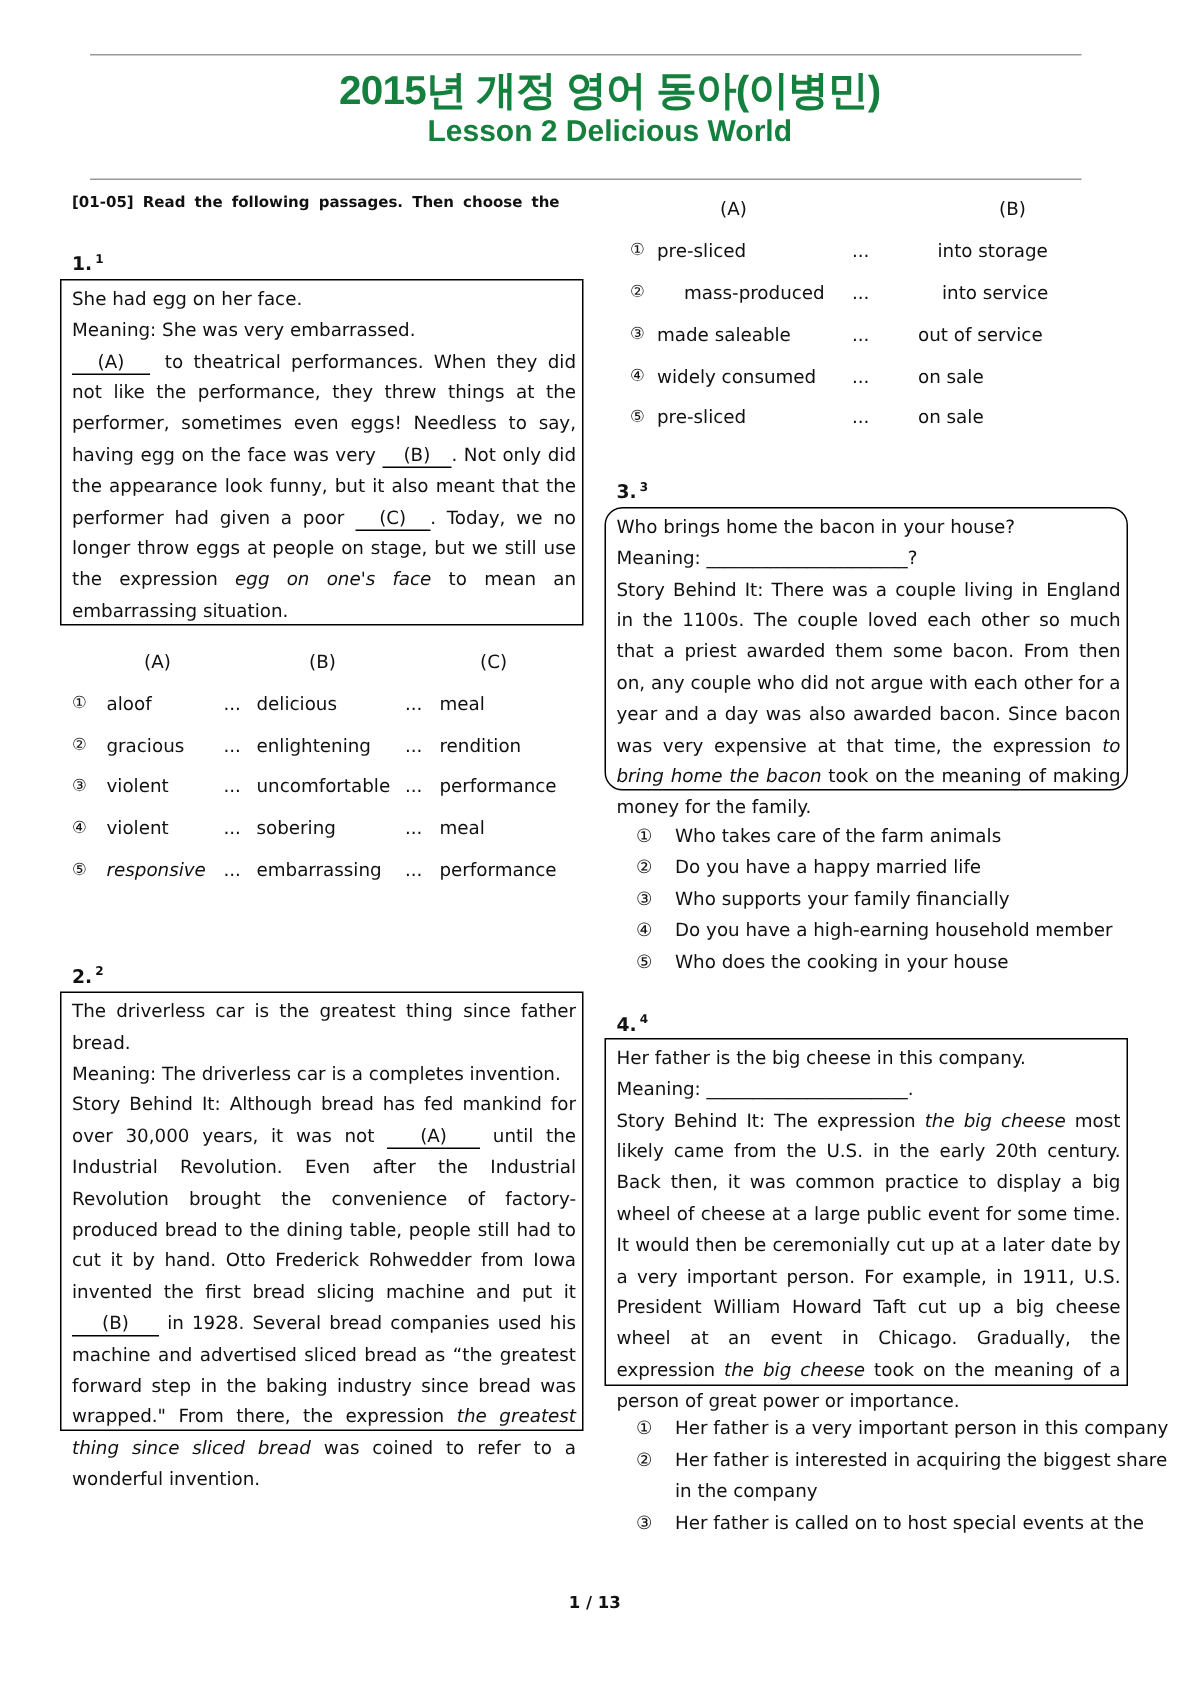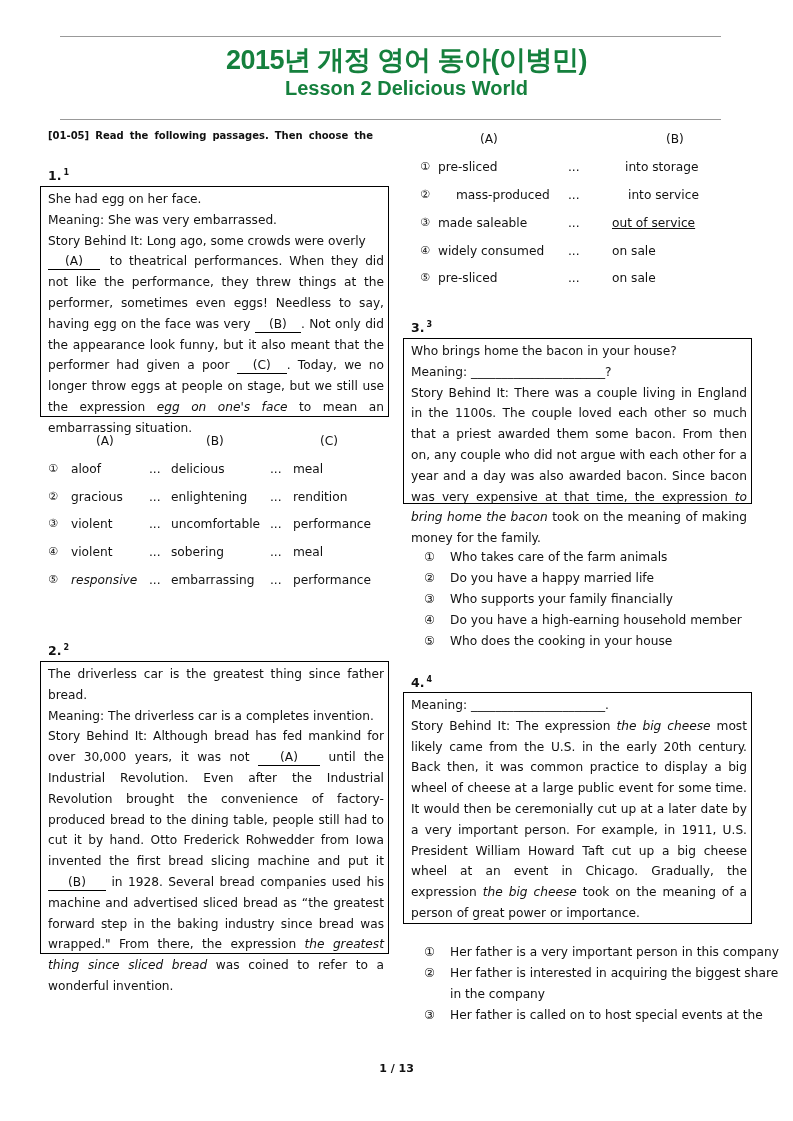--- a/index.html
+++ b/index.html
@@ -36,21 +36,20 @@
 <div class="hr" style="top:119px;"></div>
 
 <div class="instr">
   <span>[01-05] Read the following passages. Then choose the</span>
 </div>
 
 <div class="qnum" style="left:48px;top:168px;"><span>1.</span><sup>1</sup></div>
 <div class="box" style="left:40px;top:186px;width:349px;height:231px;">
   <p>She had egg on her face.</p>
   <p>Meaning: She was very embarrassed.</p>
-  <p>Story Behind It: Long ago, some crowds were overly</p>
   <p><span class="blank" style="width:52px;margin-right:3px;">(A)</span><span> to theatrical performances. When they did not like the performance, they threw things at the performer, sometimes even eggs! Needless to say, having egg on the face was very </span><span class="blank" style="width:46px;">(B)</span><span>. Not only did the appearance look funny, but it also meant that the performer had given a poor </span><span class="blank" style="width:50px;">(C)</span><span>. Today, we no longer throw eggs at people on stage, but we still use the expression </span><em>egg on one's face</em><span> to mean an embarrassing situation.</span></p>
 </div>
 
 <div class="opt-table" style="left:48px;top:434px;width:340px;height:160px;">
   <div class="opt-row" style="top:0;">
     <span style="left:48px;">(A)</span>
     <span style="left:158px;">(B)</span>
     <span style="left:272px;">(C)</span>
   </div>
   <div class="opt-row" style="top:28px;">
@@ -116,38 +115,38 @@
   <div class="opt-row" style="top:56px;">
     <span class="circ" style="left:0;">②</span>
     <span style="left:18px;margin-left:18px;">mass-produced</span>
     <span style="left:148px;">...</span>
     <span style="left:208px;">into service</span>
   </div>
   <div class="opt-row" style="top:84px;">
     <span class="circ" style="left:0;">③</span>
     <span style="left:18px;">made saleable</span>
     <span style="left:148px;">...</span>
-    <span style="left:192px;text-decoration:underline;">out of service</span>
+    <span style="left:192px;">out of service</span>
   </div>
   <div class="opt-row" style="top:112px;">
     <span class="circ" style="left:0;">④</span>
     <span style="left:18px;">widely consumed</span>
     <span style="left:148px;">...</span>
     <span style="left:192px;">on sale</span>
   </div>
   <div class="opt-row" style="top:139px;">
     <span class="circ" style="left:0;">⑤</span>
     <span style="left:18px;">pre-sliced</span>
     <span style="left:148px;">...</span>
     <span style="left:192px;">on sale</span>
   </div>
 </div>
 
 <div class="qnum" style="left:411px;top:320px;"><span>3.</span><sup>3</sup></div>
-<div class="box" style="left:403px;top:338px;width:349px;height:166px;">
+<div class="box" style="left:403px;top:338px;width:349px;height:189px;border-radius:12px;">
   <p>Who brings home the bacon in your house?</p>
   <p><span>Meaning: </span><span>______________________</span><span>?</span></p>
   <p><span>Story Behind It: There was a couple living in England in the 1100s. The couple loved each other so much that a priest awarded them some bacon. From then on, any couple who did not argue with each other for a year and a day was also awarded bacon. Since bacon was very expensive at that time, the expression </span><em>to bring home the bacon</em><span> took on the meaning of making money for the family.</span></p>
 </div>
 
 <div class="choice" style="left:424px;top:550px;">
     <span class="n">①</span>
     <span class="tx">Who takes care of the farm animals</span>
   </div>
 <div class="choice" style="left:424px;top:571px;">
@@ -162,20 +161,21 @@
     <span class="n">④</span>
     <span class="tx">Do you have a high-earning household member</span>
   </div>
 <div class="choice" style="left:424px;top:634px;">
     <span class="n">⑤</span>
     <span class="tx">Who does the cooking in your house</span>
   </div>
 
 <div class="qnum" style="left:411px;top:675px;"><span>4.</span><sup>4</sup></div>
 <div class="box" style="left:403px;top:692px;width:349px;height:232px;">
+  <p>Her father is the big cheese in this company.</p>
   <p><span>Meaning: </span><span>______________________</span><span>.</span></p>
   <p><span>Story Behind It: The expression </span><em>the big cheese</em><span> most likely came from the U.S. in the early 20th century. Back then, it was common practice to display a big wheel of cheese at a large public event for some time. It would then be ceremonially cut up at a later date by a very important person. For example, in 1911, U.S. President William Howard Taft cut up a big cheese wheel at an event in Chicago. Gradually, the expression </span><em>the big cheese</em><span> took on the meaning of a person of great power or importance.</span></p>
 </div>
 
 <div class="choice" style="left:424px;top:945px;">
     <span class="n">①</span>
     <span class="tx">Her father is a very important person in this company</span>
   </div>
 <div class="choice" style="left:424px;top:966px;height:42px;">
     <span class="n">②</span>

